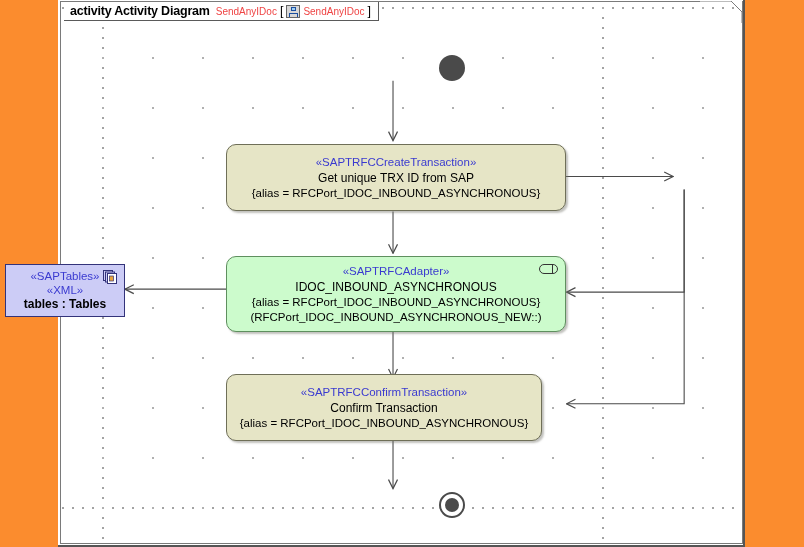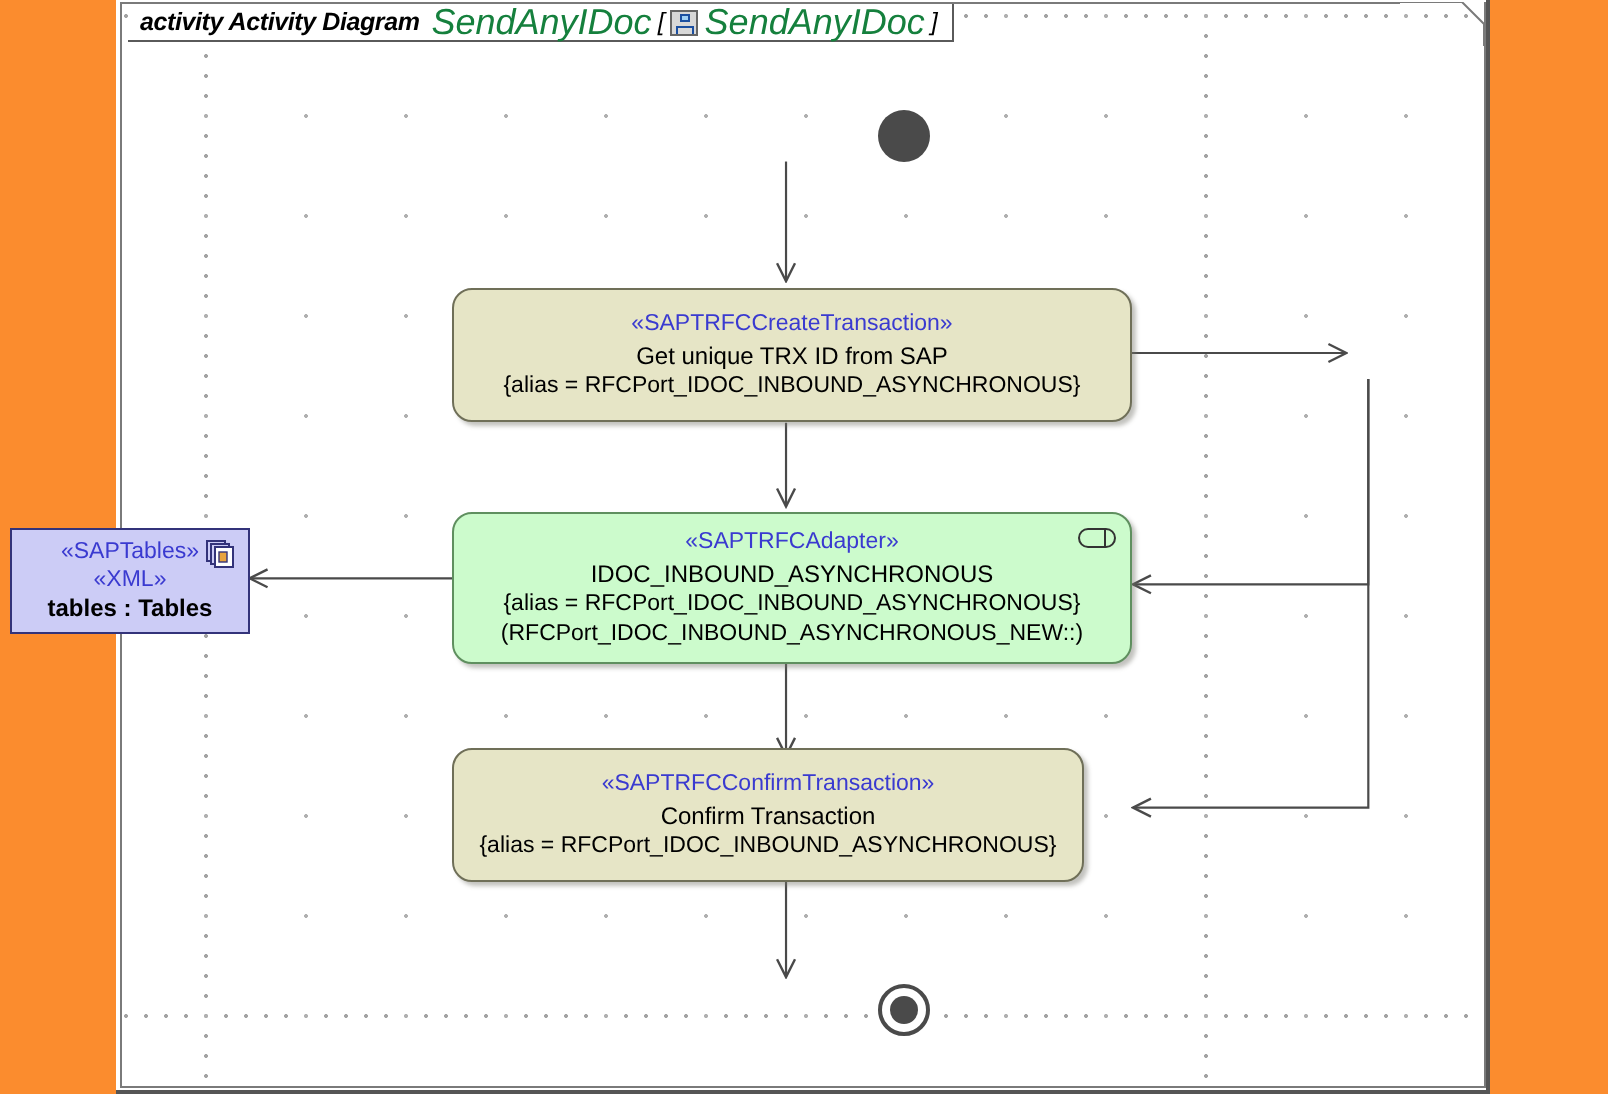--- a/index.html
+++ b/index.html
@@ -75,31 +75,30 @@
     height: 19px;
     padding: 0 7px 0 6px;
     background: #ffffff;
     border: 1px solid #5a5a5a;
     border-top: none;
     border-left: none;
     display: flex;
     align-items: center;
     white-space: nowrap;
     box-sizing: border-box;
-    font-style: italic;
   }
   #header-tab .kw {
     font-size: 12.5px;
     font-weight: bold;
     color: #000;
     letter-spacing: -0.2px;
   }
   #header-tab .nm {
-    font-size: 18px;
-    color: #15803d;
+    font-size: 10px;
+    color: #ef4444;
     margin-left: 6px;
   }
   #header-tab .brk {
     font-size: 12.5px;
     color: #000;
     margin-left: 3px;
   }
   .tabicon {
     display: inline-block;
     width: 14px; height: 13px;

